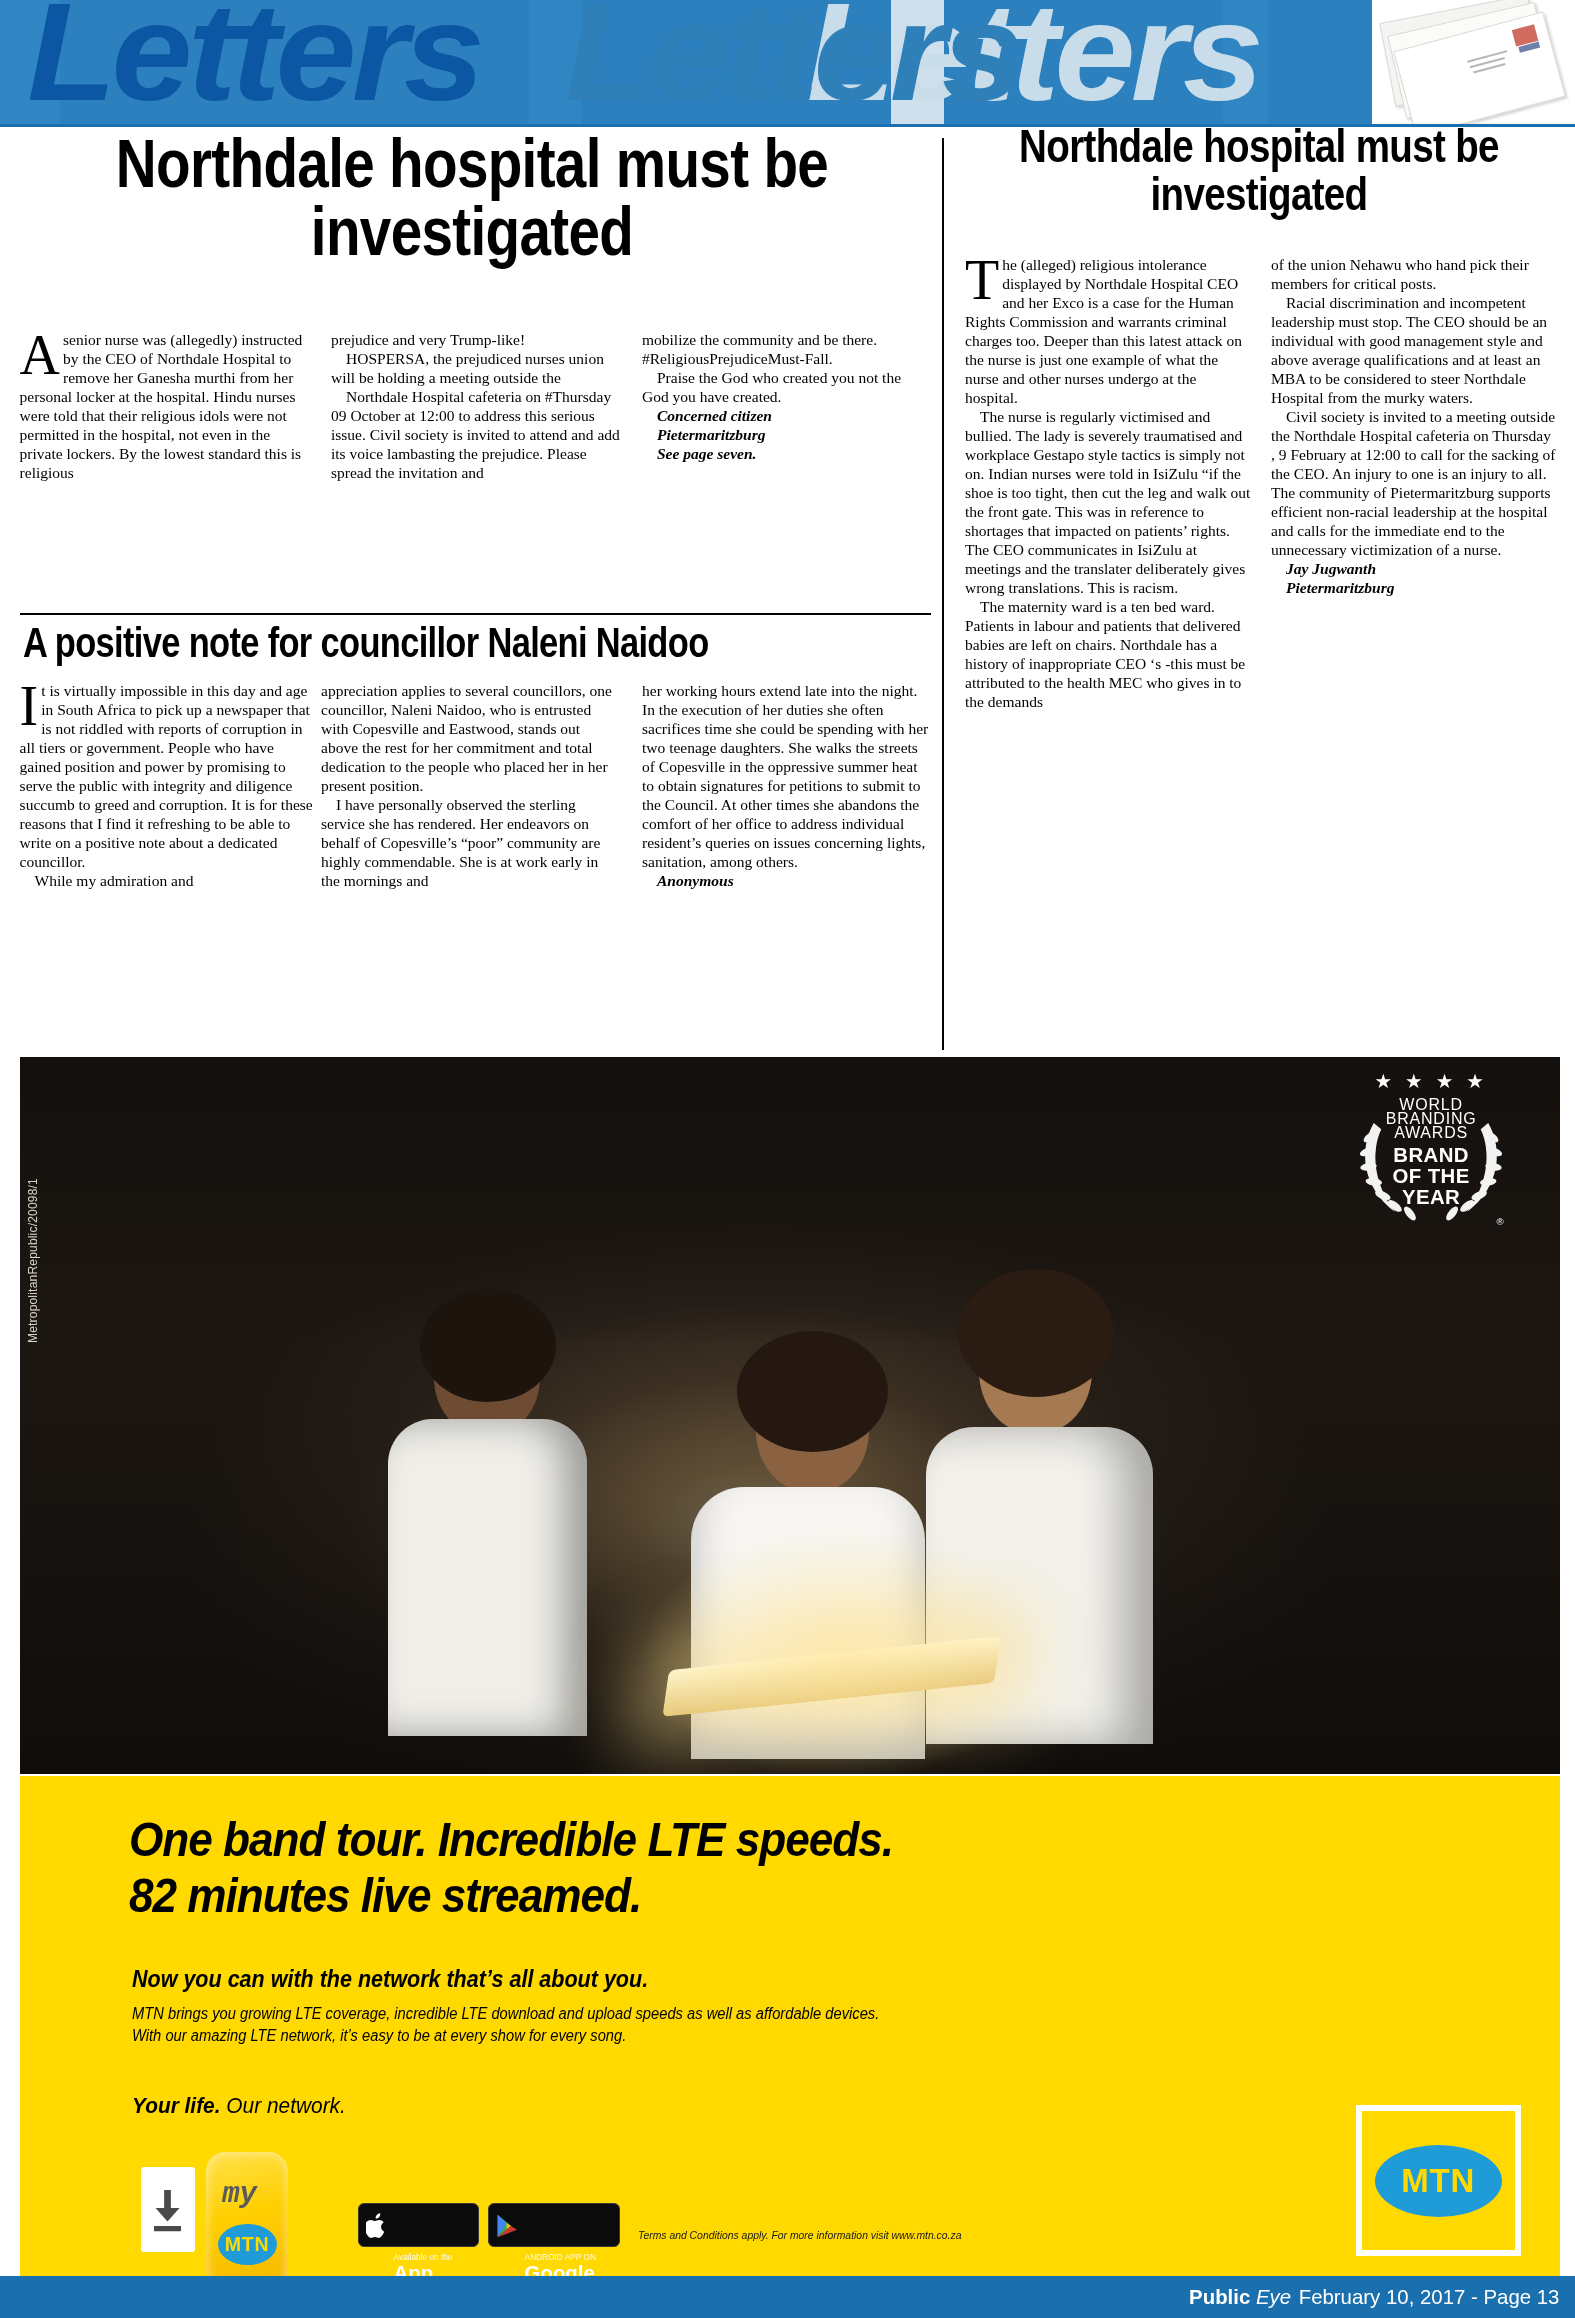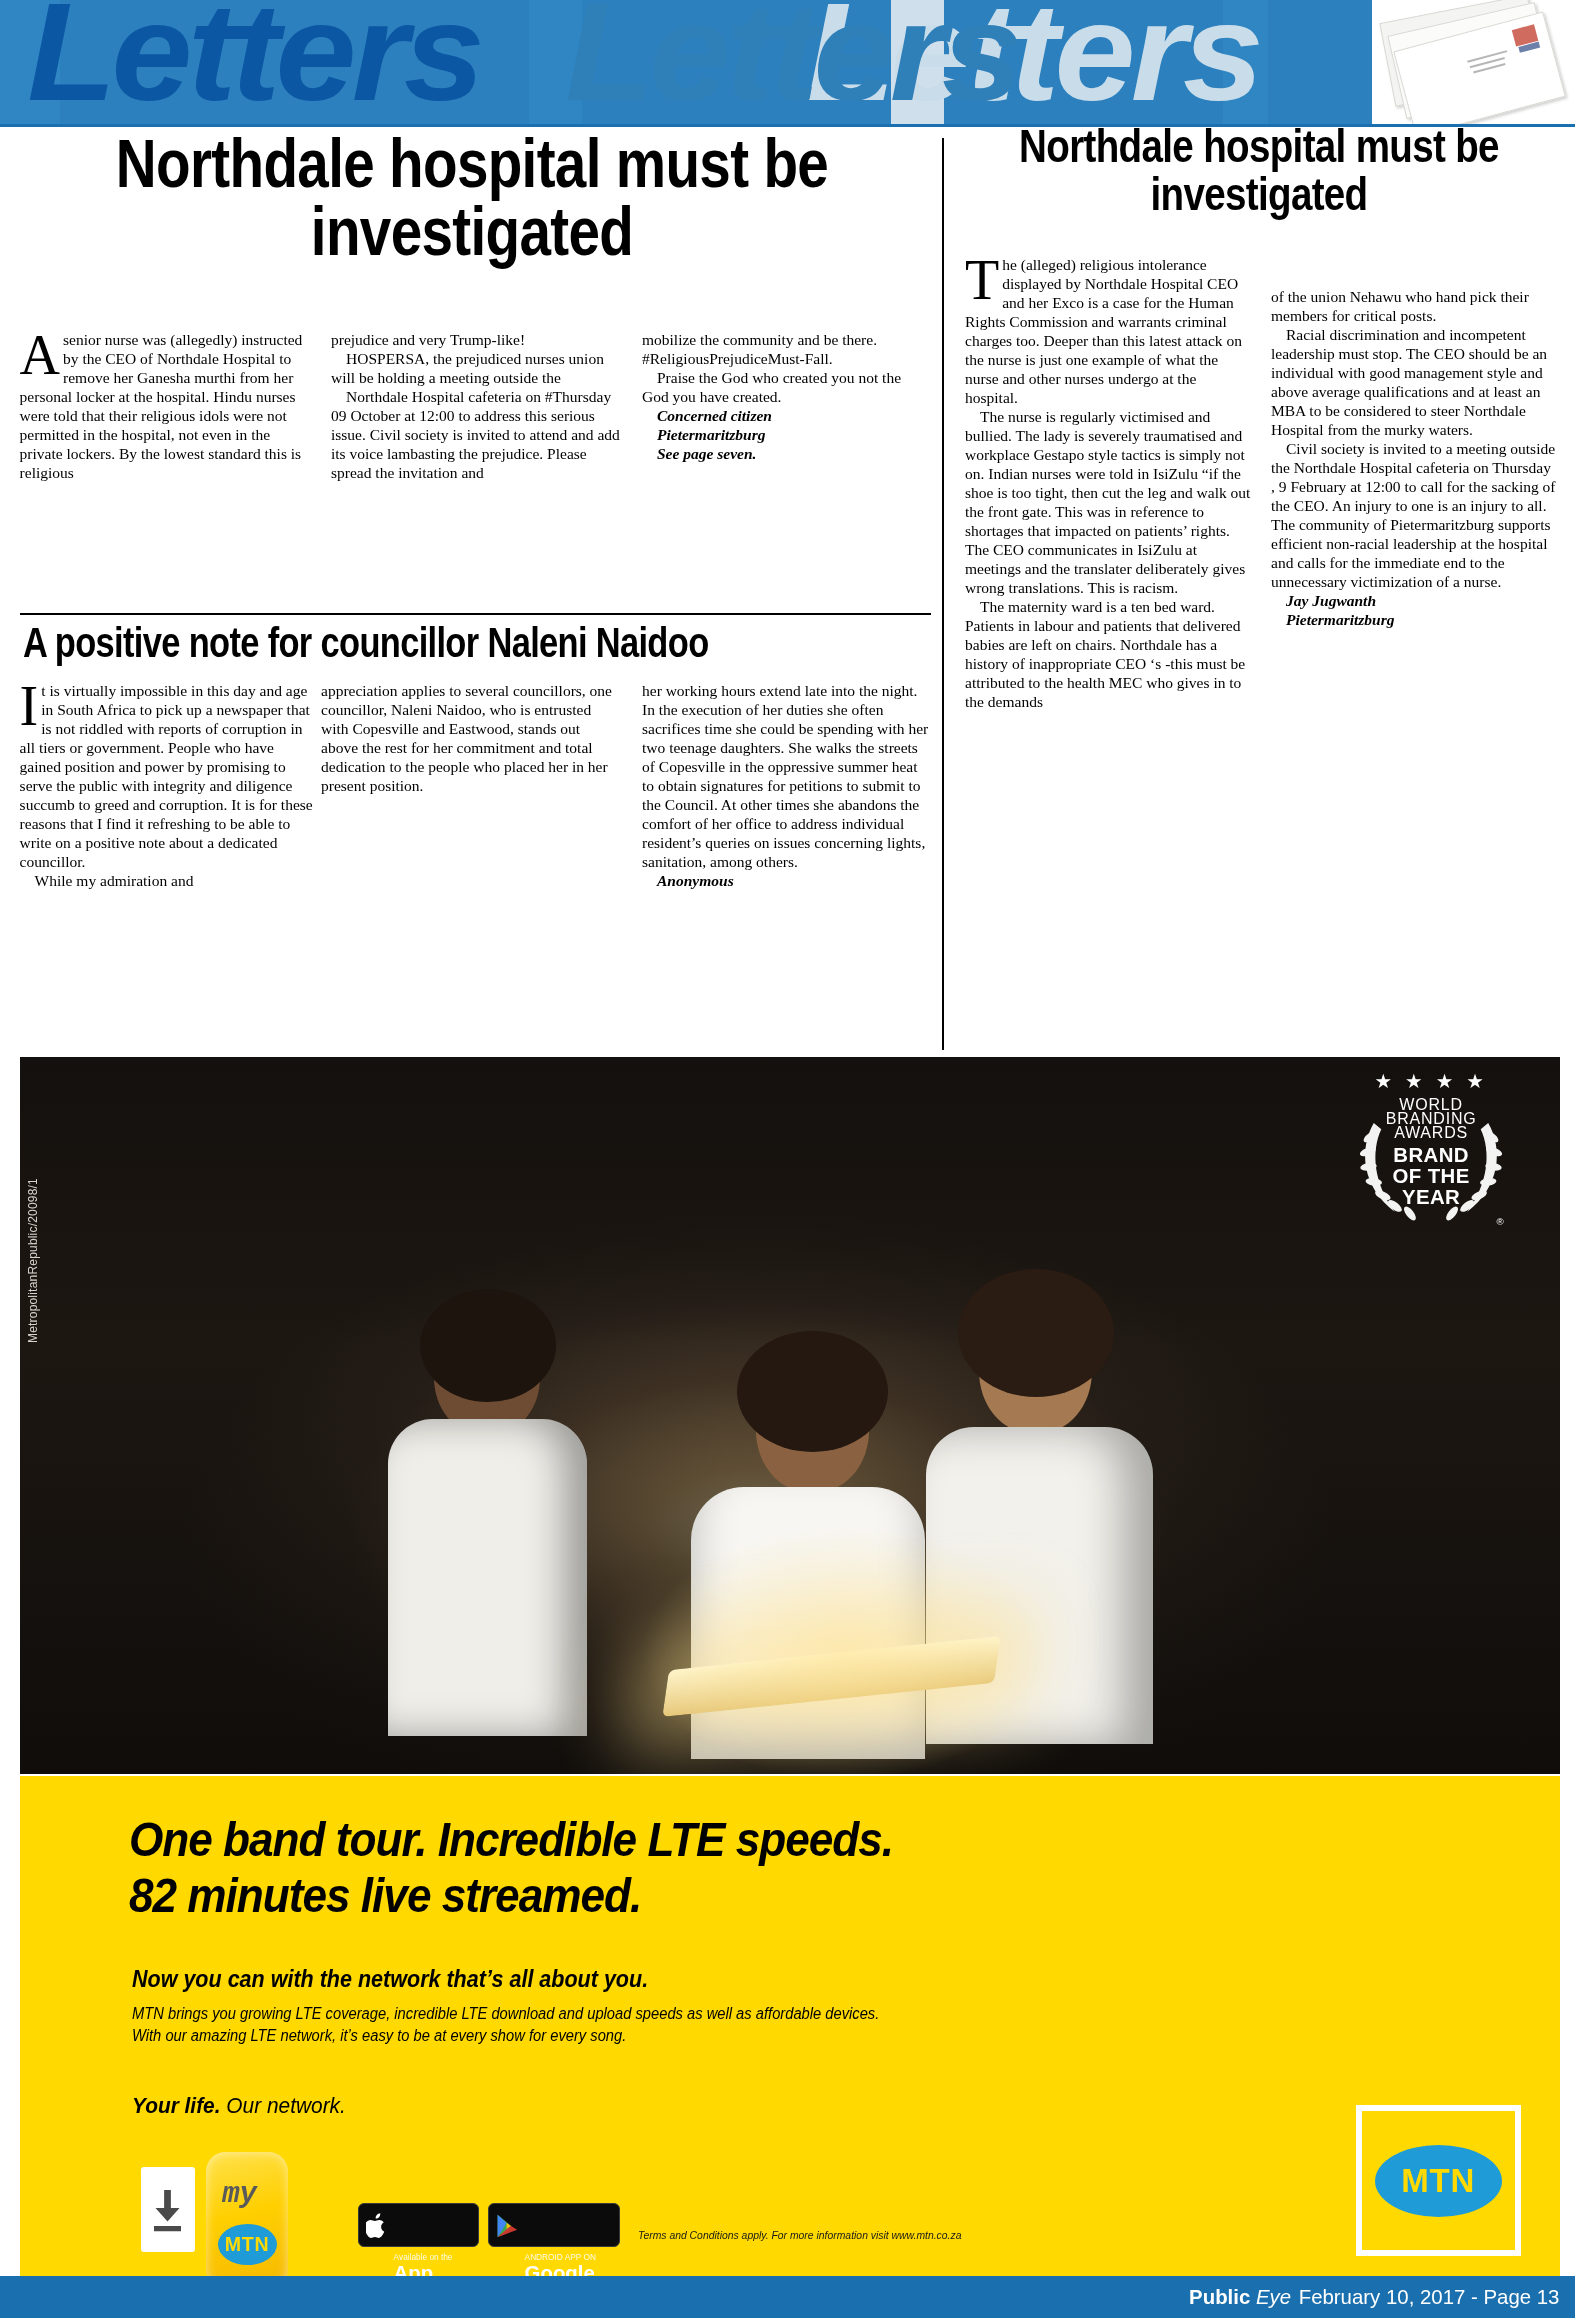--- a/index.html
+++ b/index.html
@@ -261,21 +261,21 @@
       <span>Northdale hospital must be investigated</span>
     </div>
 
     <div class="bodytext dropcap-wrap" style="position:absolute; left:965px; top:125px; width:287px;">
       <span class="dropcap">T</span>
       <p class="noindent">he (alleged) religious intolerance displayed by Northdale Hospital CEO and her Exco is a case for the Human Rights Commission and warrants criminal charges too. Deeper than this latest attack on the nurse is just one example of what the nurse and other nurses undergo at the hospital.</p>
       <p>The nurse is regularly victimised and bullied. The lady is severely traumatised  and workplace Gestapo style tactics is simply not on. Indian nurses were told in IsiZulu “if the shoe is too tight, then cut the leg and walk out the front gate. This was in reference to shortages that impacted on patients’ rights. The CEO communicates in IsiZulu at meetings and the translater deliberately gives wrong translations.  This is racism.</p>
       <p>The maternity ward is a ten bed ward. Patients in labour and patients that delivered babies are left on chairs. Northdale has a history of inappropriate CEO ‘s -this must be attributed to the health MEC who gives in to the demands</p>
     </div>
 
-    <div class="bodytext" style="position:absolute; left:1271px; top:125px; width:287px;margin-top:32px;">
+    <div class="bodytext" style="position:absolute; left:1271px; top:125px; width:287px;">
       <p class="noindent">of the union Nehawu who hand pick their members for critical posts.</p>
       <p>Racial discrimination and incompetent leadership must stop. The CEO should be an individual with good management style and above average qualifications and at least an MBA  to be considered to steer  Northdale  Hospital from the murky waters.</p>
       <p>Civil society is invited to a meeting outside the Northdale Hospital cafeteria on Thursday , 9 February at 12:00 to call for the sacking of the CEO. An injury to one is an injury to all.  The community of Pietermaritzburg supports efficient non-racial leadership at the hospital and calls for the immediate end to the unnecessary victimization of a nurse.</p>
       <p class="sig">Jay Jugwanth</p>
       <p class="sig">Pietermaritzburg</p>
     </div>
   </div>
 
   <div>
     <div class="col-rule" style="left:19.6px; top:483px; width:911px; height:2.3px;"></div>
@@ -285,20 +285,21 @@
     </div>
 
     <div class="bodytext dropcap-wrap" style="position:absolute; left:19.6px; top:551px; width:294px;">
       <span class="dropcap">I</span>
       <p class="noindent">t is virtually impossible in this day and age in South Africa to pick up a newspaper that is not riddled with reports of corruption in all tiers or government. People who have gained position and power by promising to serve the public with integrity and diligence succumb to greed and corruption. It is for these reasons that I find it refreshing to be able to write on a positive note about a dedicated councillor.</p>
       <p>While my admiration and</p>
     </div>
 
     <div class="bodytext" style="position:absolute; left:321px; top:551px; width:294px;">
       <p class="noindent">appreciation applies to several councillors, one councillor, Naleni Naidoo, who is entrusted with Copesville and Eastwood, stands out above the rest for her commitment and total dedication to the people who placed her in her present position.</p>
+      <p>I have personally observed the sterling service she has rendered. Her endeavors on behalf of Copesville’s “poor” community are highly commendable. She is at work early in the mornings and</p>
     </div>
 
     <div class="bodytext" style="position:absolute; left:642px; top:551px; width:287px;">
       <p class="noindent">her working hours extend late into the night. In the execution of her duties she often sacrifices time she could be spending with her two teenage daughters. She walks the streets of Copesville in the oppressive summer heat to obtain signatures for petitions to submit to the Council. At other times she abandons the comfort of her office to address individual resident’s queries on issues concerning lights, sanitation, among others.</p>
       <p class="sig">Anonymous</p>
     </div>
   </div>
 
   <div class="photo" style="left:19.6px; top:927px; width:1540px; height:717px;">
     <div class="photo-inner" style="background:radial-gradient(ellipse 574px 317px at 48% 66%, #d8c79a 0%, #9d8256 20%, #4c3c2b 48%, #241d17 72%, #14100d 100%);">

